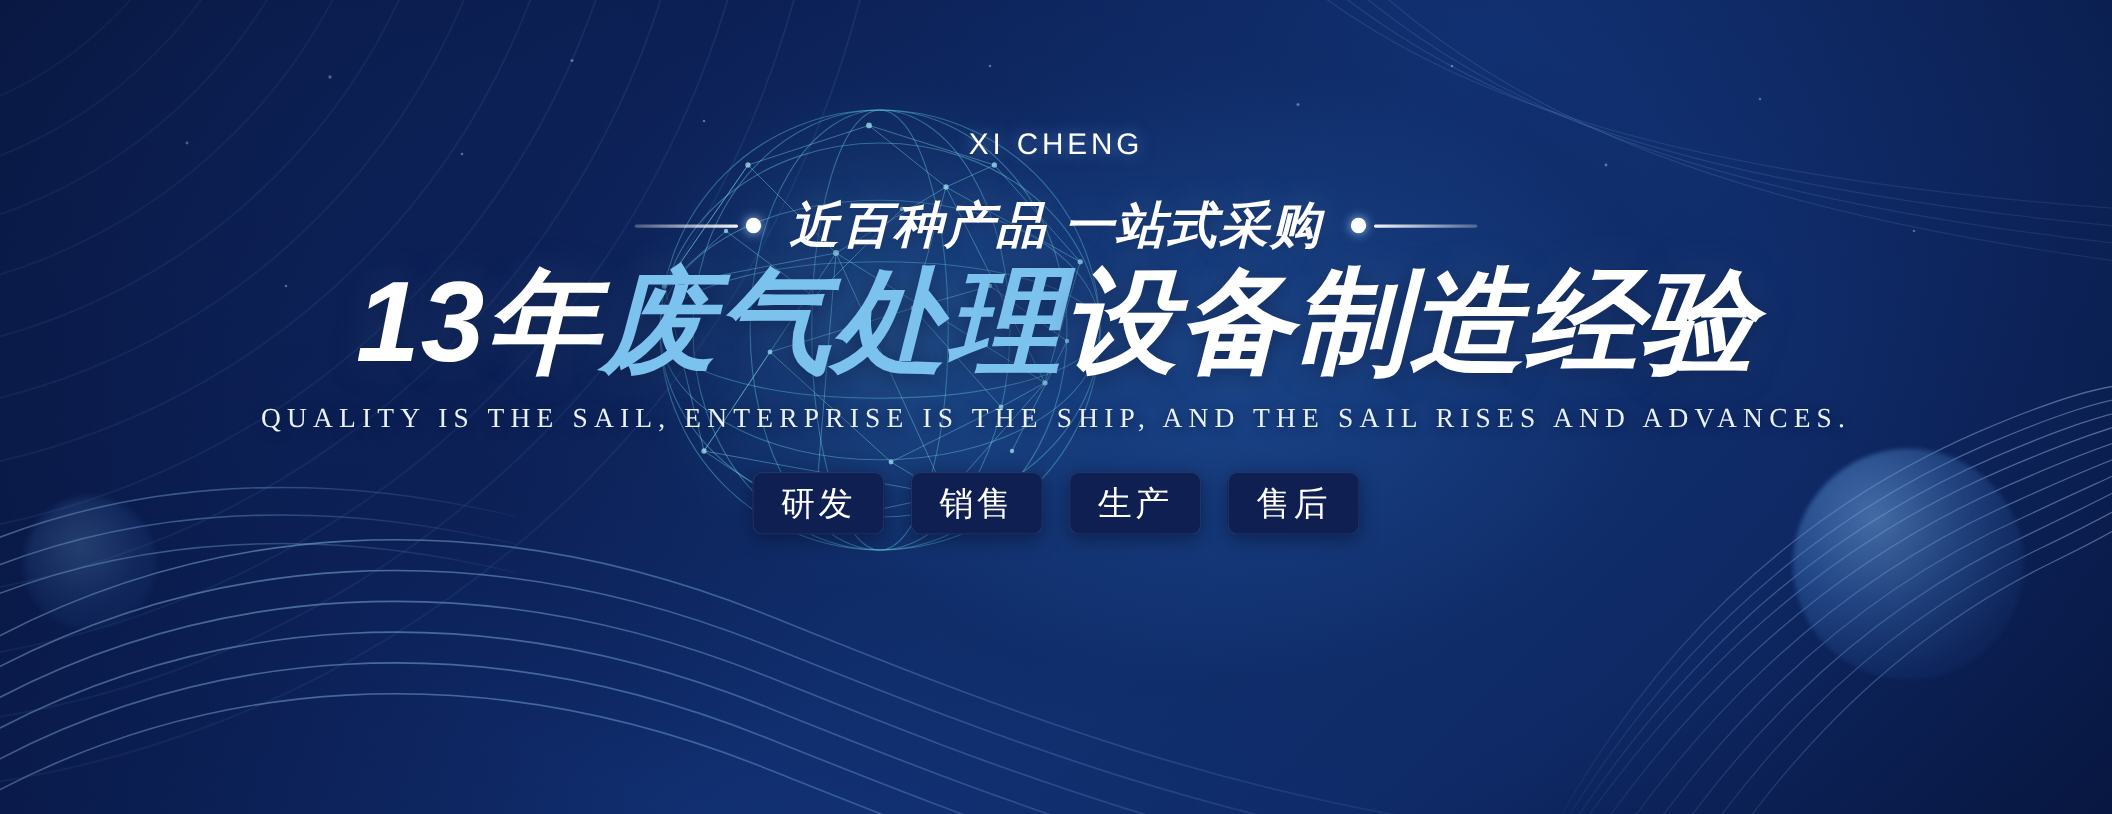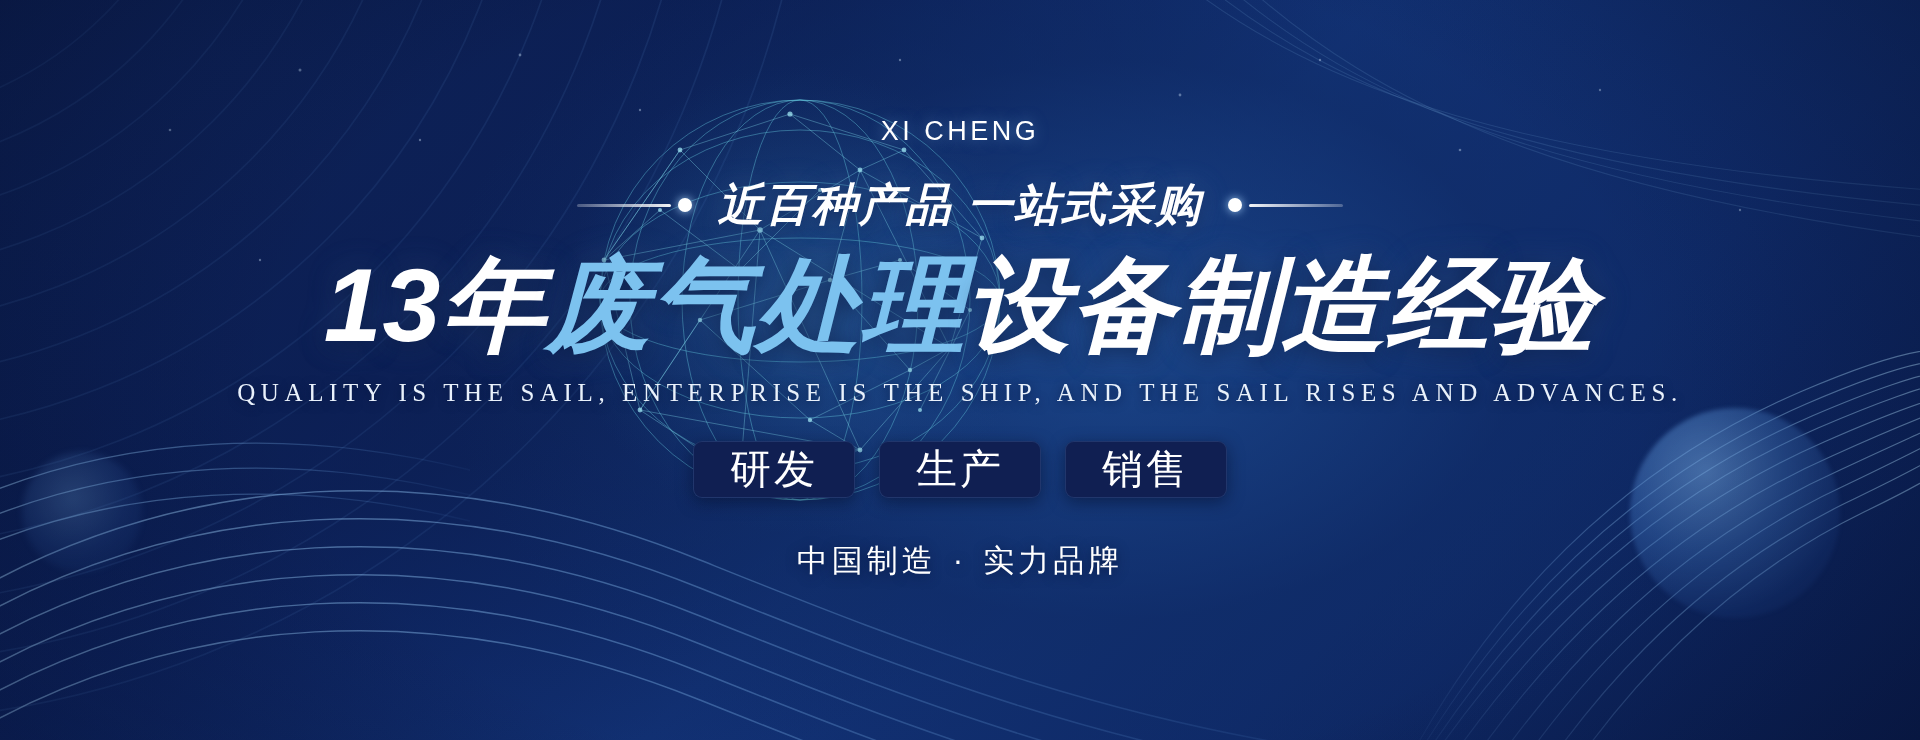--- a/index.html
+++ b/index.html
@@ -97,21 +97,21 @@
   .subtitle-text{
     font-size:45px;
     font-weight:bold;
     color:#ffffff;
     letter-spacing:2px;
     font-style:italic;
     text-shadow:0 3px 16px rgba(10,30,80,0.85), 0 0 26px rgba(130,190,245,0.35);
   }
 
   .headline{
-    margin-top:12px;
+    margin-top:0;
     font-size:104px;
     font-weight:bold;
     font-style:italic;
     letter-spacing:1px;
     line-height:1.12;
     white-space:nowrap;
     color:#ffffff;
     text-shadow:0 4px 22px rgba(6,20,60,0.75), 0 0 34px rgba(120,180,240,0.25);
   }
   .headline .accent{ color:#7cc2ef; }
@@ -126,26 +126,26 @@
     text-shadow:0 2px 10px rgba(6,20,60,0.8);
   }
 
   .tags{
     margin-top:34px;
     display:flex;
     align-items:center;
     gap:24px;
   }
   .tag{
-    width:162px; height:57px;
+    width:120px; height:57px;
     display:flex; align-items:center; justify-content:center;
     background:#101f52;
     border-radius:9px;
     color:#ffffff;
-    font-size:41px;
+    font-size:31px;
     font-weight:500;
     letter-spacing:3px;
     box-shadow:0 4px 16px rgba(4,12,40,0.5), inset 0 0 0 1px rgba(110,160,225,0.18);
   }
 
   .footer-line{
     margin-top:42px;
     font-size:31px;
     color:#ffffff;
     letter-spacing:4px;
@@ -326,22 +326,20 @@
     </div>
 
     <div class="headline">
       <span>13年</span><span class="accent">废气处理</span><span>设备制造经验</span>
     </div>
 
     <div class="tagline">QUALITY IS THE SAIL, ENTERPRISE IS THE SHIP, AND THE SAIL RISES AND ADVANCES.</div>
 
     <div class="tags">
       <div class="tag">研发</div>
+      <div class="tag">销售</div>
       <div class="tag">生产</div>
-      <div class="tag">销售</div>
+      <div class="tag">售后</div>
     </div>
 
-    <div class="footer-line">
-      <span>中国制造</span><span class="sep">·</span><span>实力品牌</span>
-    </div>
 
   </div>
 </div>
 
 </body></html>

